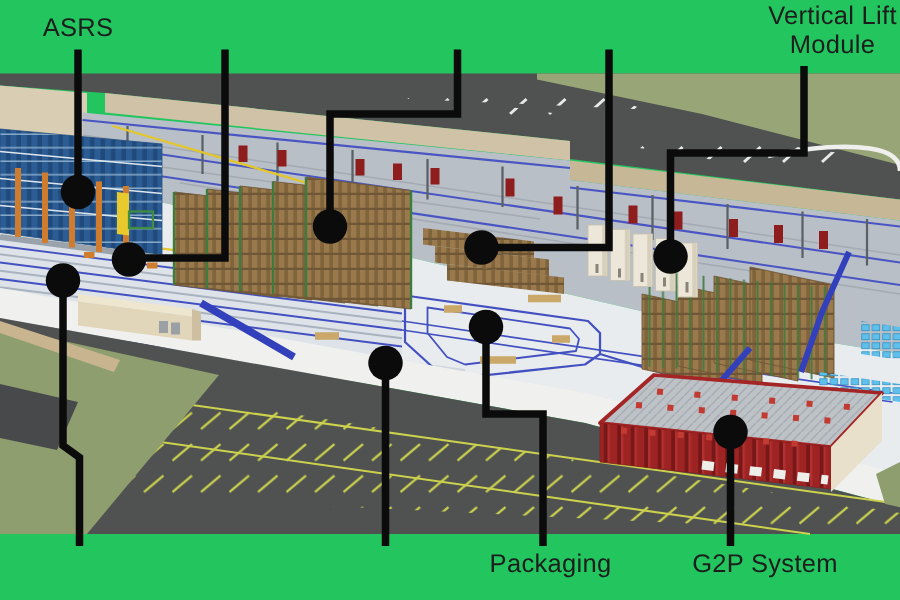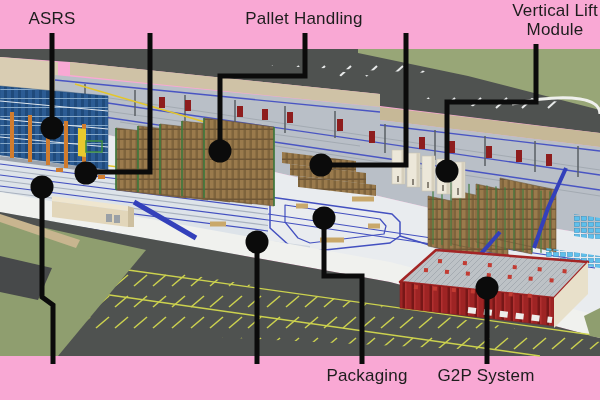--- a/index.html
+++ b/index.html
@@ -1,17 +1,17 @@
 <!DOCTYPE html>
 <html><head>
 <meta charset="utf-8">
 <style>
   html,body{margin:0;padding:0;background:#f7f7f6;}
   .stage{position:relative;width:600px;height:400px;overflow:hidden;
-         background:#f9a8d4;font-family:"Liberation Sans",sans-serif;}
+         background:#22c55e;font-family:"Liberation Sans",sans-serif;}
   .scene-svg{position:absolute;left:0;top:0;}
   .callout-label{position:absolute;text-align:center;font-size:17px;line-height:19px;
          color:#1d1d1d;letter-spacing:.2px;font-weight:500;pointer-events:none;}
 </style>
 </head>
 <body>
 
 <div class="stage">
 
 <svg class="scene-svg" width="600" height="400" viewBox="0 0 600 400">
@@ -177,18 +177,17 @@
     <circle r="11.5" cx="321" cy="165"></circle>
     <circle r="11.5" cx="447" cy="171"></circle>
     <circle r="11.5" cx="42" cy="187"></circle>
     <circle r="11.5" cx="257" cy="242"></circle>
     <circle r="11.5" cx="324" cy="218"></circle>
     <circle r="11.5" cx="487" cy="288"></circle>
   </g>
 </svg>
 
 <div class="callout-label" style="left:12px;top:9px;width:80px;">ASRS</div>
-<div class="callout-label" style="left:238px;top:9px;width:132px;">Pallet Handling</div>
 <div class="callout-label" style="left:500px;top:1px;width:110px;">Vertical Lift Module</div>
 <div class="callout-label" style="left:312px;top:366px;width:110px;">Packaging</div>
-<div class="callout-label" style="left:426px;top:366px;width:120px;">G2P System</div>
+<div class="callout-label" style="left:450px;top:366px;width:120px;">G2P System</div>
 
 </div>
 
 </body></html>

